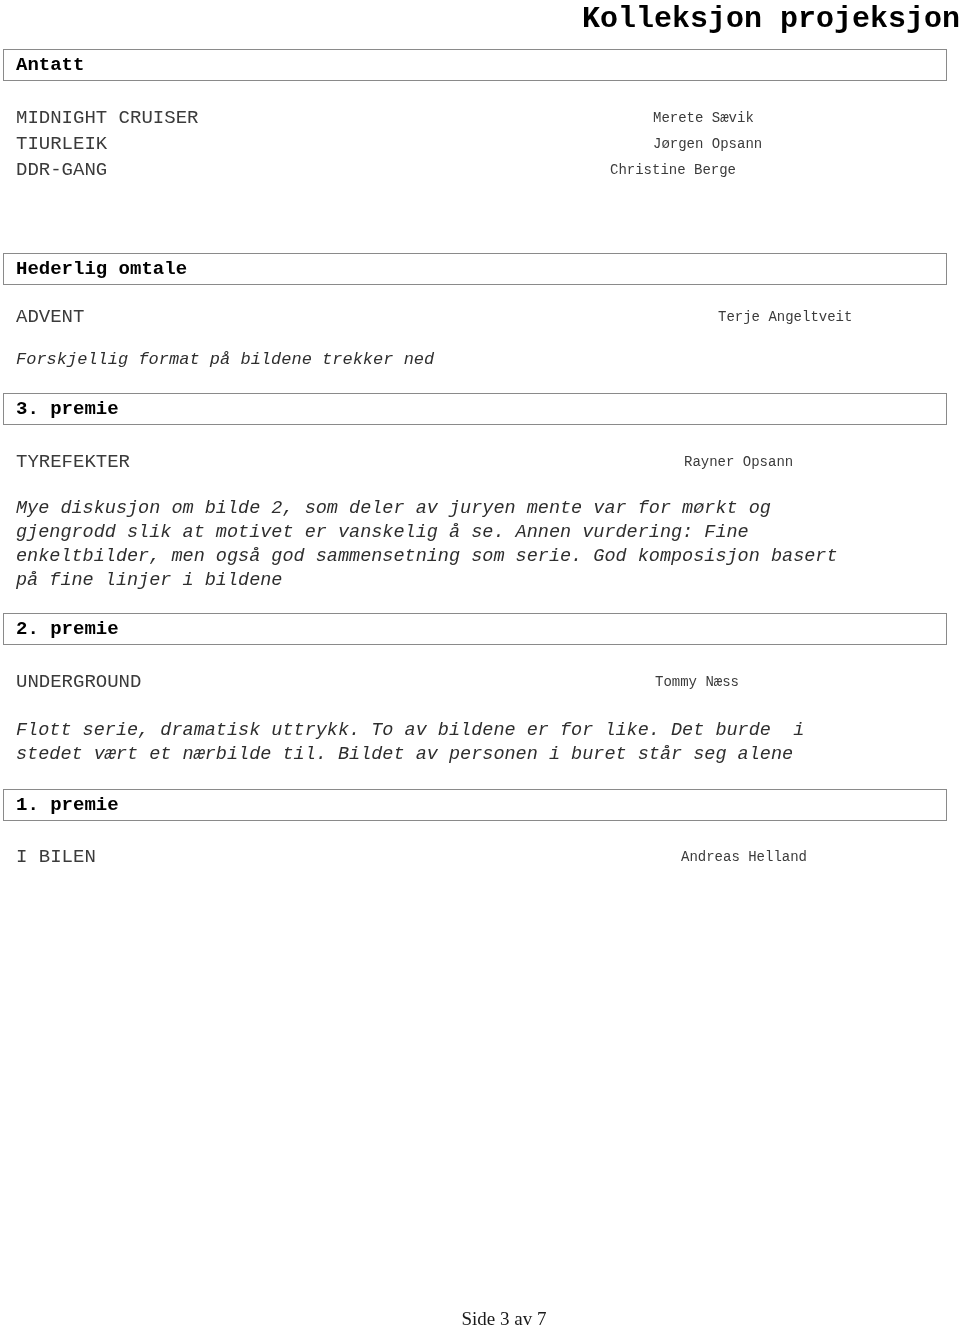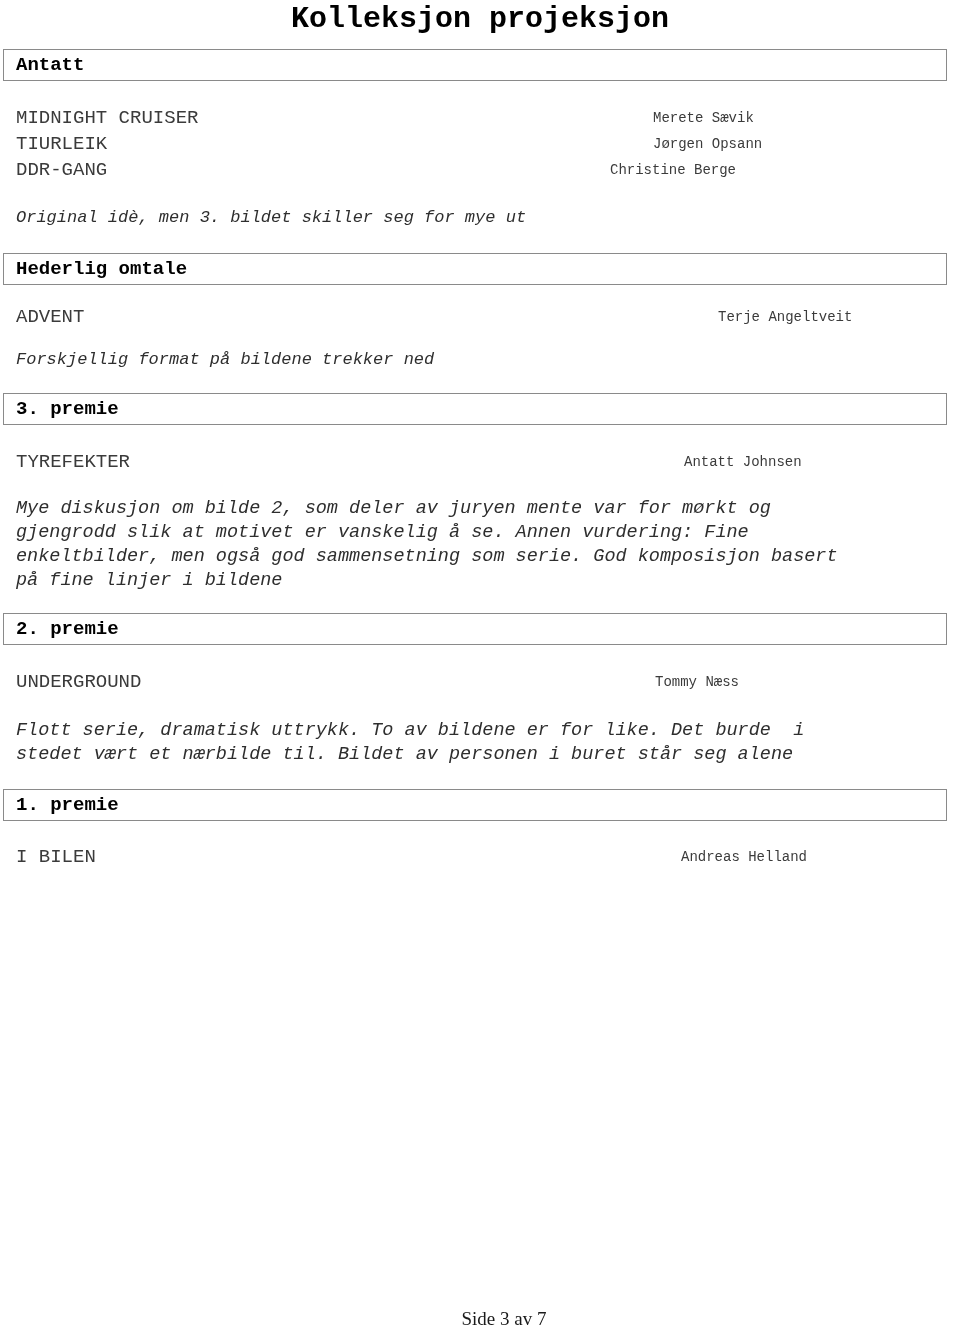--- a/index.html
+++ b/index.html
@@ -22,21 +22,21 @@
     height: 1333px;
     box-sizing: border-box;
   }
 
   
   .doc-title {
     position: absolute;
     left: 0;
     top: 2px;
     width: 960px;
-    text-align: center;
+    text-align: right;
     font-family: "Liberation Mono", "DejaVu Sans Mono", monospace;
     font-weight: bold;
     font-size: 30px;
     letter-spacing: 0px;
     line-height: 34px;
     white-space: nowrap;
   }
 
   
   .section-bar {
@@ -138,40 +138,39 @@
   <div class="entry-row" style="top:132px;">
     <span class="entry-title">TIURLEIK</span>
     <span class="entry-person" style="left:653px;">Jørgen Opsann</span>
   </div>
 
   <div class="entry-row" style="top:158px;">
     <span class="entry-title">DDR-GANG</span>
     <span class="entry-person" style="left:610px;">Christine Berge</span>
   </div>
 
-  <div class="comment small" style="top:206px;">Original idè, men 3. bildet skiller seg for mye ut</div>
 
   <div class="section-bar" style="top:253px;">
     <span class="bar-label">Hederlig omtale</span>
   </div>
 
   <div class="entry-row" style="top:305px;">
     <span class="entry-title">ADVENT</span>
     <span class="entry-person" style="left:718px;">Terje Angeltveit</span>
   </div>
 
   <div class="comment small" style="top:348px;">Forskjellig format på bildene trekker ned</div>
 
   <div class="section-bar" style="top:393px;">
     <span class="bar-label">3. premie</span>
   </div>
 
   <div class="entry-row" style="top:450px;">
     <span class="entry-title">TYREFEKTER</span>
-    <span class="entry-person" style="left:684px;">Antatt Johnsen</span>
+    <span class="entry-person" style="left:684px;">Rayner Opsann</span>
   </div>
 
   <div class="comment" style="top:497px;">Mye diskusjon om bilde 2, som deler av juryen mente var for mørkt og
 gjengrodd slik at motivet er vanskelig å se. Annen vurdering: Fine
 enkeltbilder, men også god sammensetning som serie. God komposisjon basert
 på fine linjer i bildene</div>
 
   <div class="section-bar" style="top:613px;padding-left:36px;">
     <span class="bar-label">2. premie</span>
   </div>

